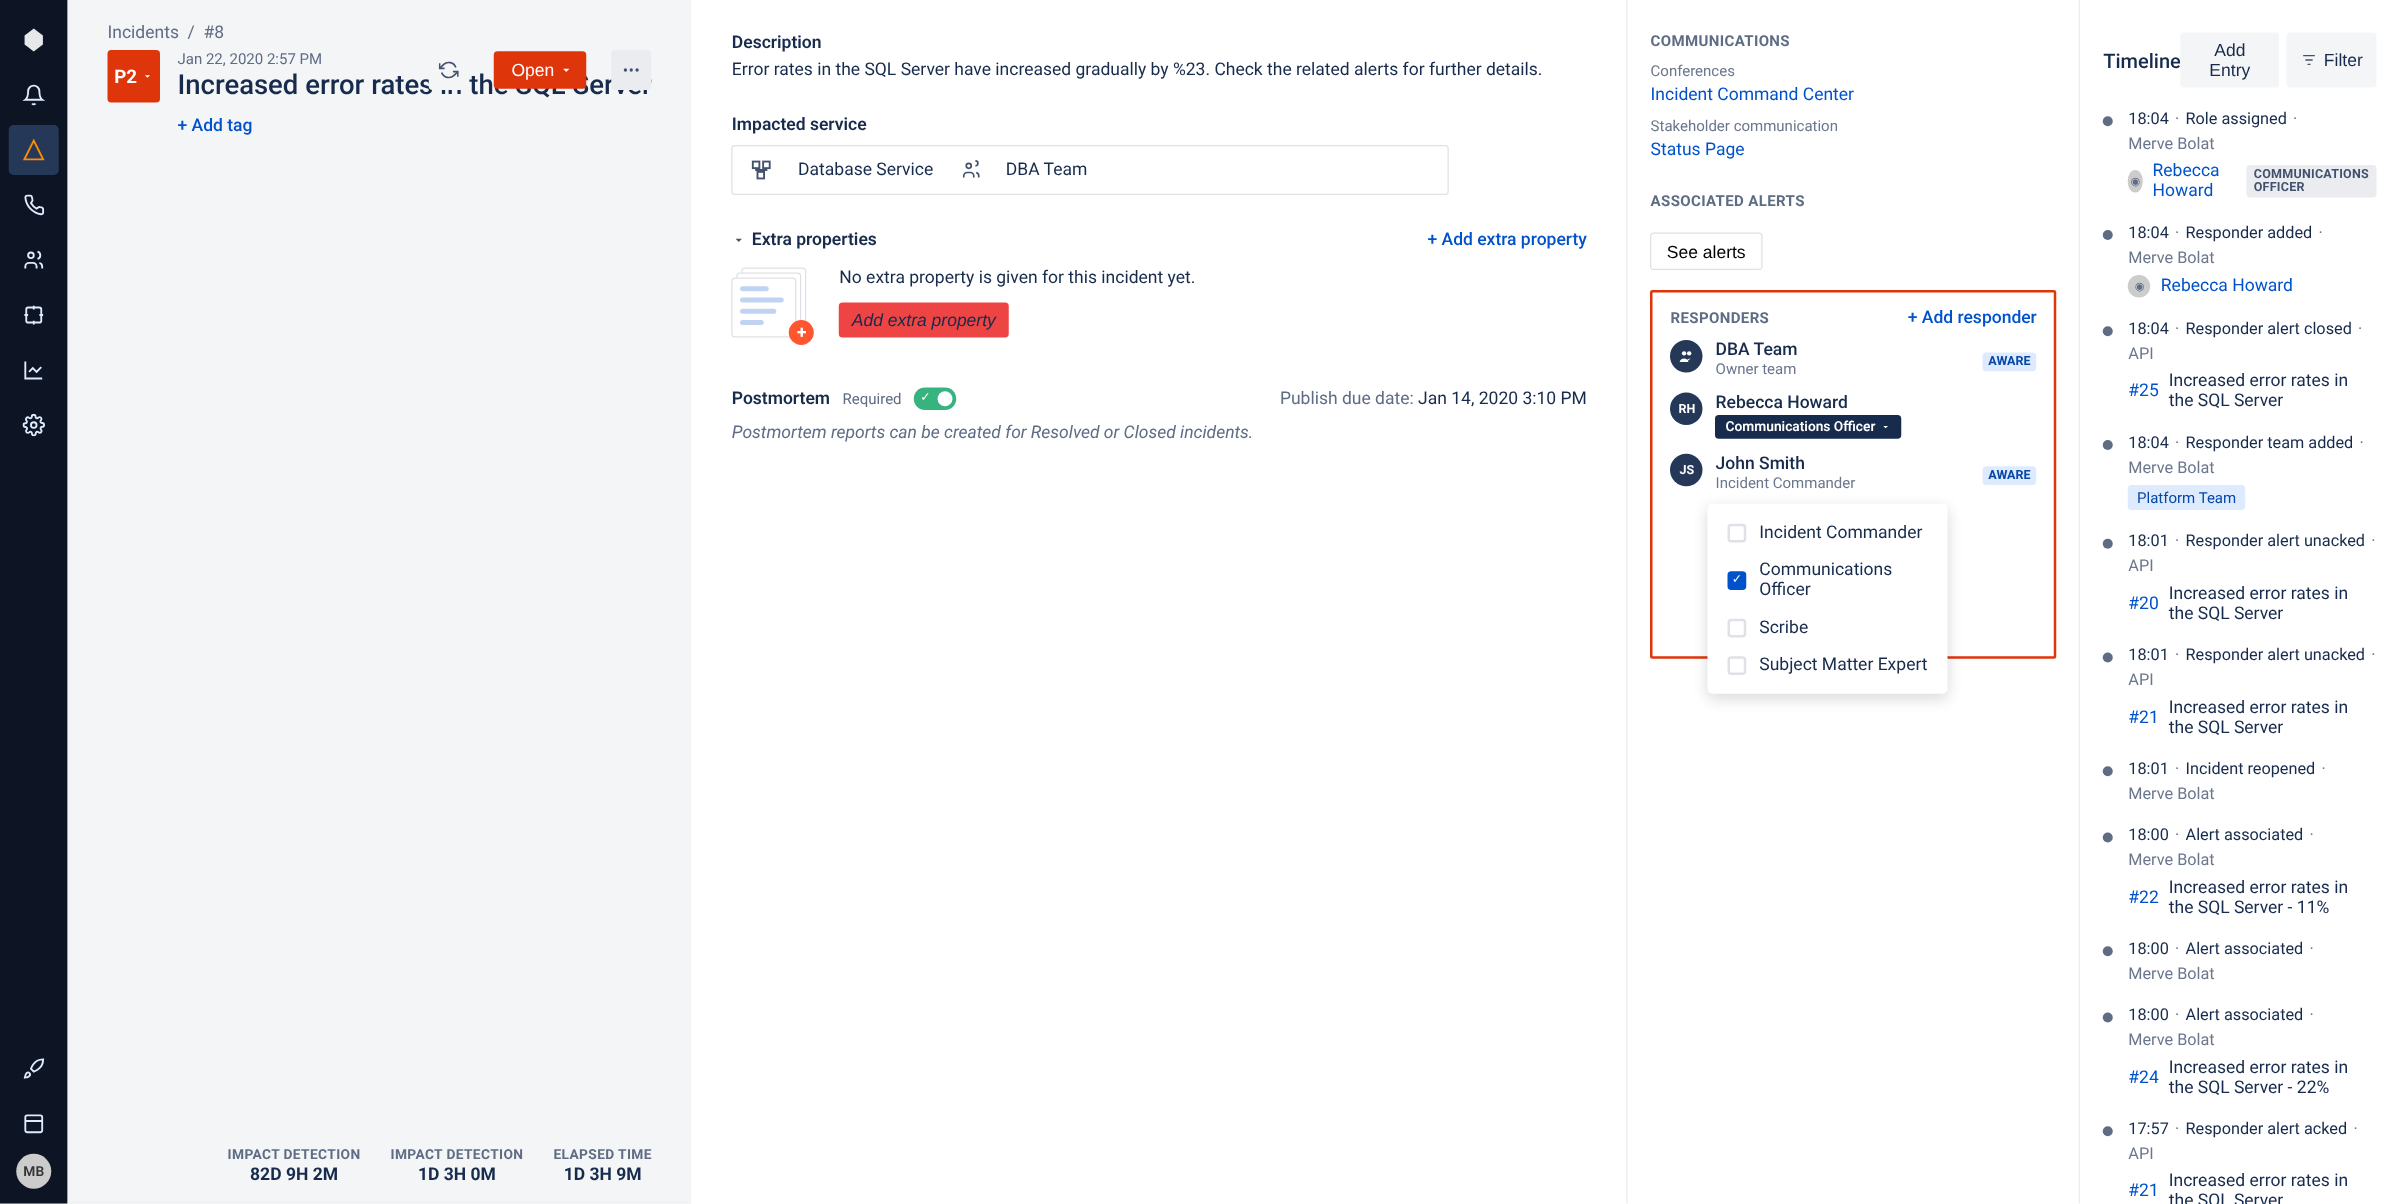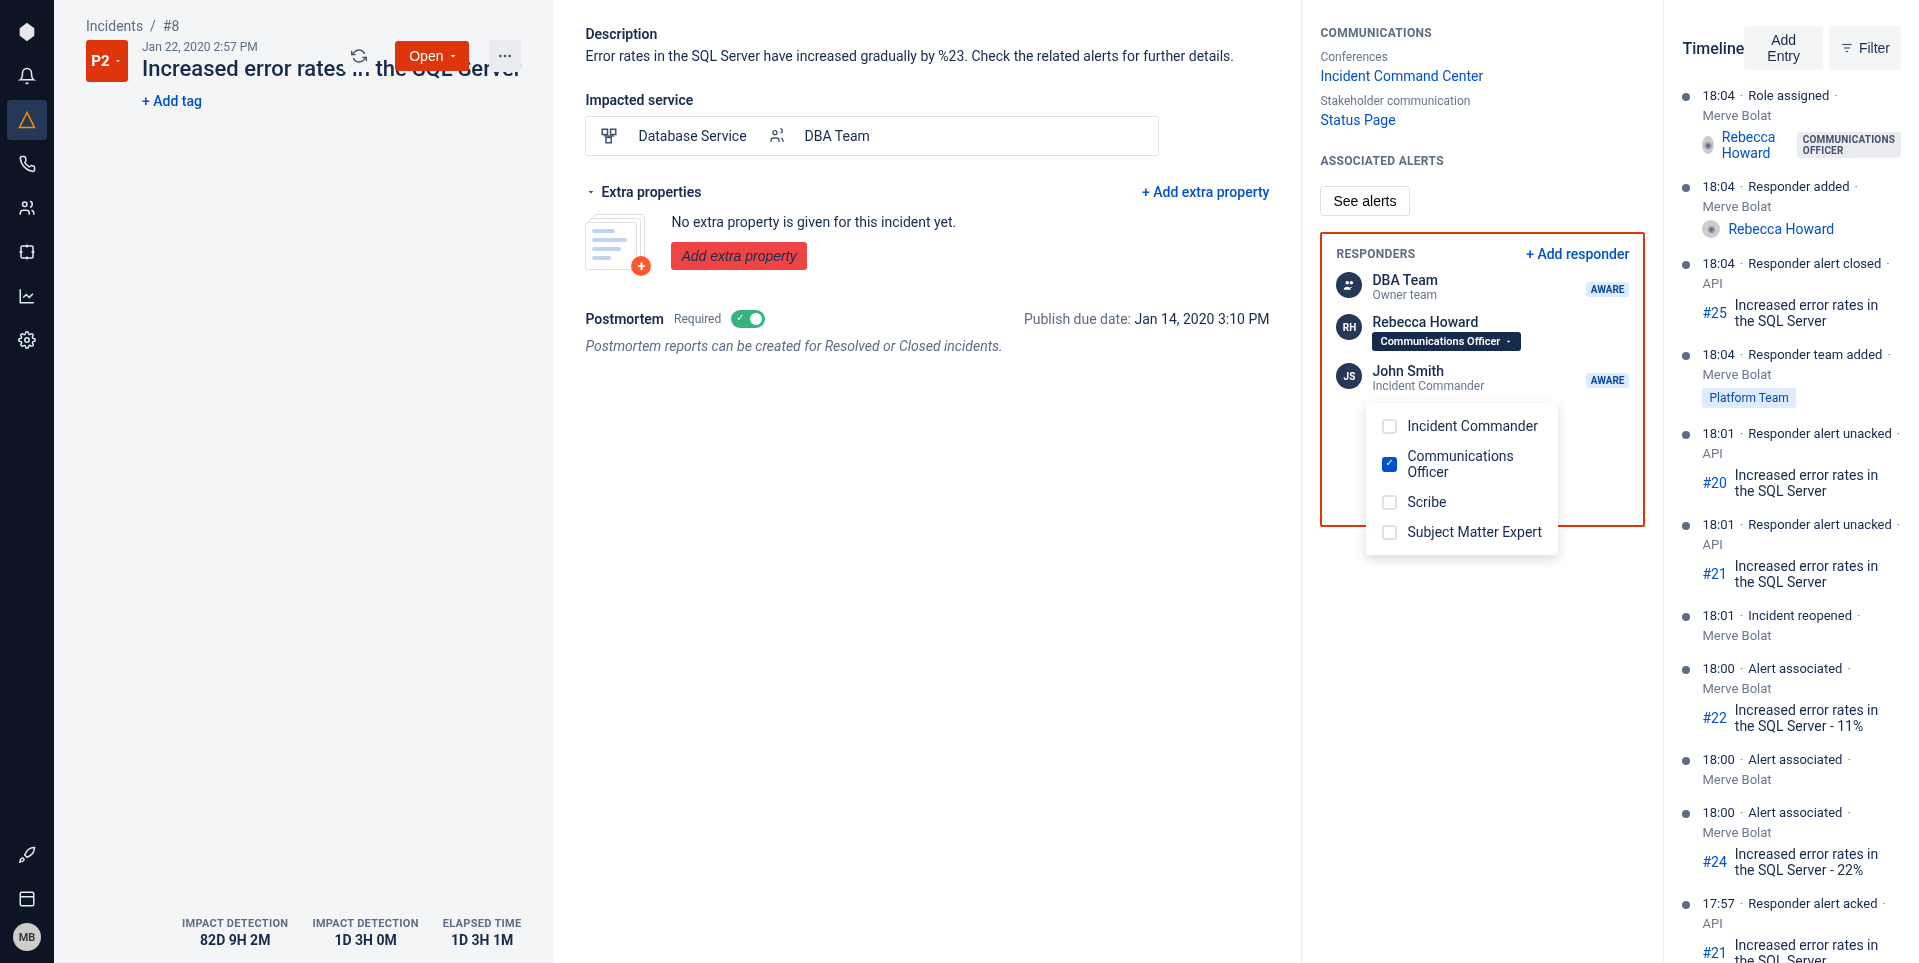--- a/index.html
+++ b/index.html
@@ -197,21 +197,21 @@
           <div class="stat">
             <div class="stat-label">IMPACT DETECTION</div>
             <div class="stat-value">82D 9H 2M</div>
           </div>
           <div class="stat">
             <div class="stat-label">IMPACT DETECTION</div>
             <div class="stat-value">1D 3H 0M</div>
           </div>
           <div class="stat">
             <div class="stat-label">ELAPSED TIME</div>
-            <div class="stat-value">1D 3H 1M</div>
+            <div class="stat-value">1D 3H 9M</div>
           </div>
         </div>
     </div>
 
     <div class="content">
       <div class="col-left">
         <div class="section-h">Description</div>
         <div class="desc-text">Error rates in the SQL Server have increased gradually by %23. Check the related alerts for further details.</div>
 
         <div class="section-h">Impacted service</div>

